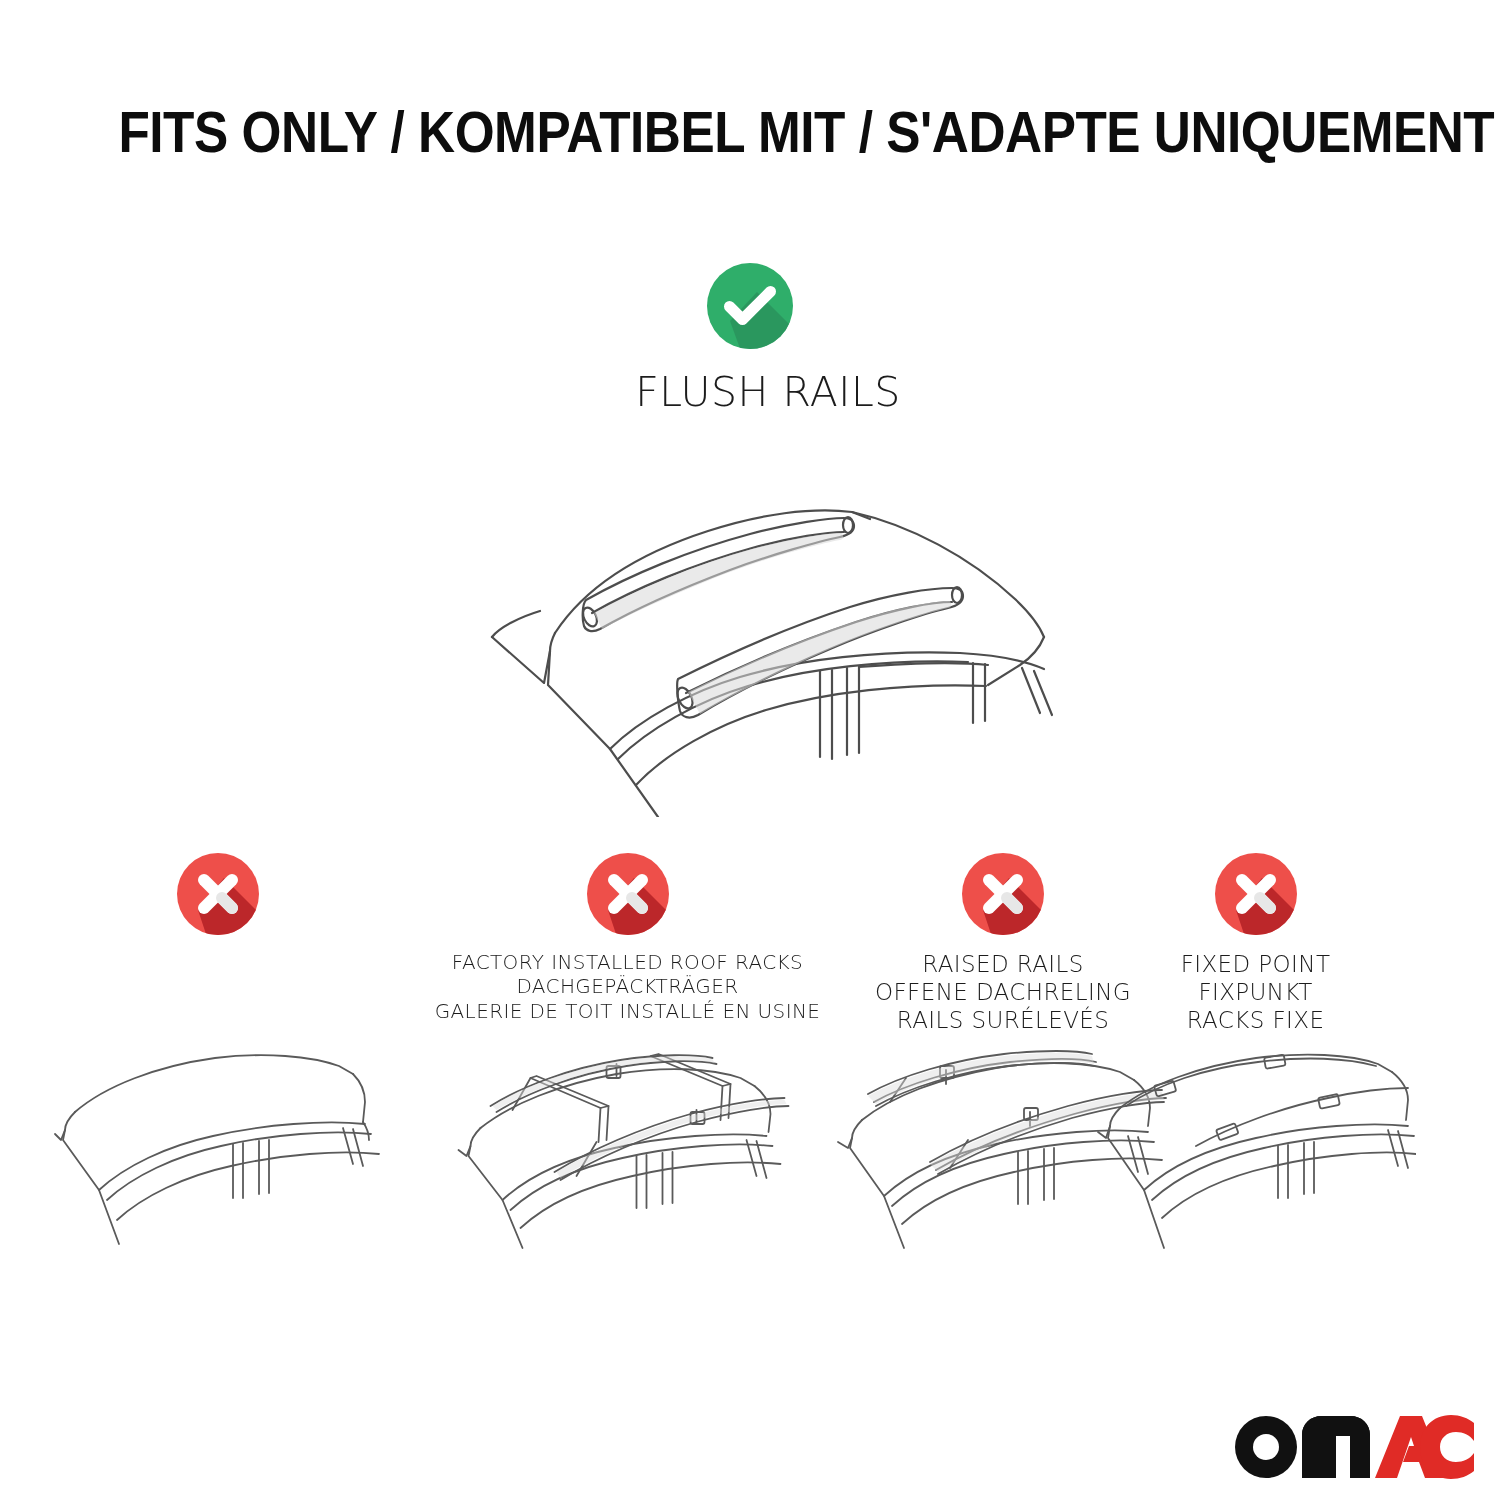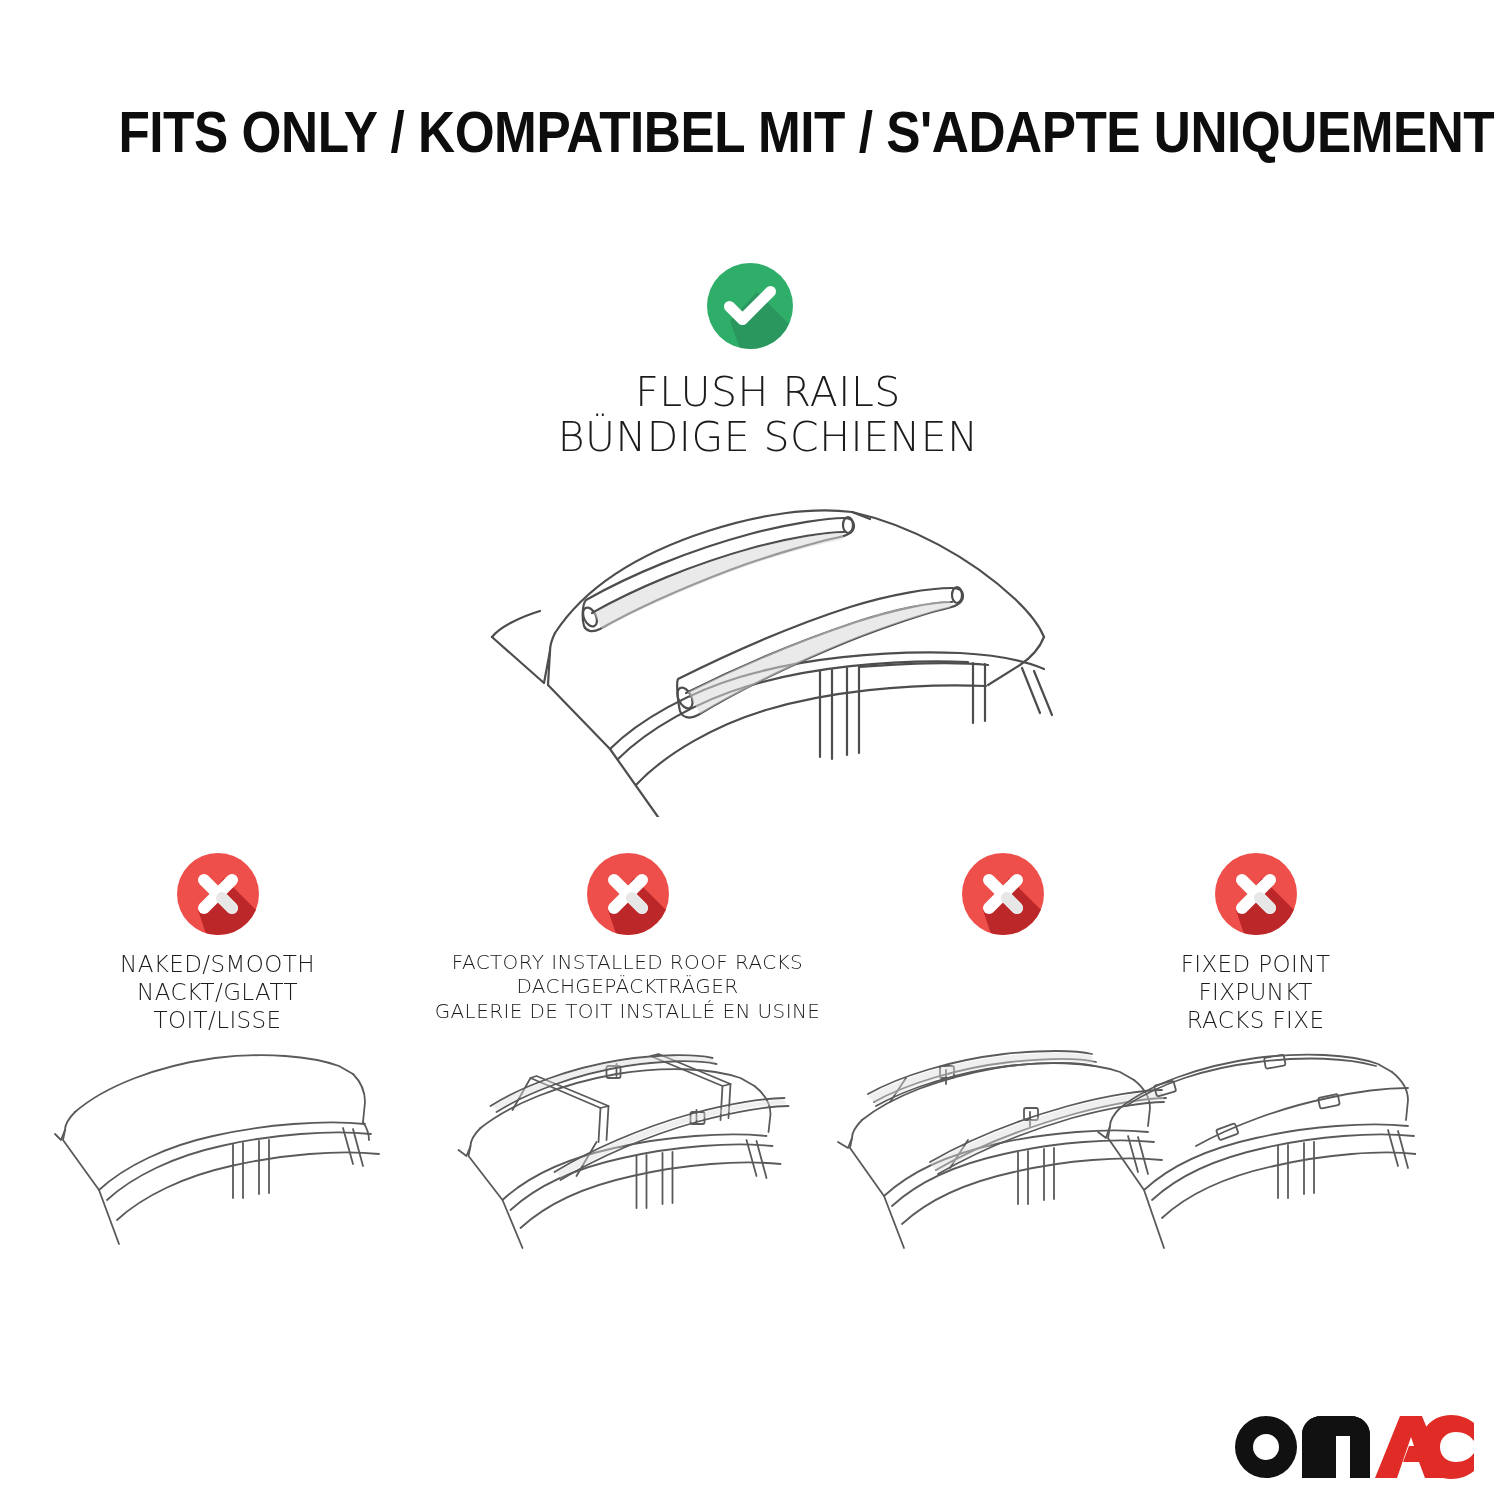--- a/index.html
+++ b/index.html
@@ -152,21 +152,20 @@
       <circle cx="48" cy="48" r="43" fill="#2fae6a"></circle>
       <g clip-path="url(#ccirc)">
         <path d="M55 34 L96 75 L96 96 L40 96 L28 63 Z" fill="#2a8f5b" opacity="0.75"></path>
       </g>
       <path d="M27.5 48.5 L40.5 61.5 L68.5 33.5" fill="none" stroke="#ffffff" stroke-width="11" stroke-linecap="round" stroke-linejoin="round"></path>
     </svg>
   </div>
 
   <div class="hero-lines">
     <div class="hero-line">FLUSH RAILS</div>
-    <div class="hero-line">BÜNDIGE SCHIENEN</div>
   </div>
 </div>
 
 <div class="hero-art">
   <svg width="620" height="330" viewBox="0 0 620 330">
     <g fill="none" stroke="#4d4d4d" stroke-width="2.2" stroke-linecap="round" stroke-linejoin="round">
 
       <path d="M115 146 C145 100 200 66 268 44 C320 27 372 20 412 25 L430 32"></path>
       <path d="M412 25 C470 38 530 70 575 112 C592 128 600 140 604 150"></path>
 
@@ -232,25 +231,20 @@
           <path d="M52 30 L92 70 L92 92 L36 92 L26 62 Z" fill="#b32025" opacity="0.85"></path>
         </g>
         <g stroke="#ffffff" stroke-width="12" stroke-linecap="round">
           <line x1="32" y1="32" x2="60" y2="60"></line>
           <line x1="60" y1="32" x2="32" y2="60"></line>
         </g>
         <g stroke="#e6e6e6" stroke-width="12" stroke-linecap="round" opacity="0.95">
           <line x1="50" y1="50" x2="60" y2="60"></line>
         </g>
       </svg>
-    </div>
-    <div class="col-label">
-      <div class="col-line">NAKED/SMOOTH</div>
-      <div class="col-line">NACKT/GLATT</div>
-      <div class="col-line">TOIT/LISSE</div>
     </div>
     <div class="col-art">
       <svg width="330" height="200" viewBox="0 0 330 200">
         <g fill="none" stroke="#5a5a5a" stroke-width="1.8" stroke-linecap="round" stroke-linejoin="round">
           <path d="M22 64 C52 38 104 18 162 10 C212 4 258 8 286 18 L300 26"></path>
           <path d="M300 26 C308 34 312 44 312 54 L310 74"></path>
           <path d="M22 64 C16 70 12 76 12 82 L10 92 L46 142 L66 196"></path>
           <path d="M12 82 L8 92 L2 86"></path>
           <path d="M46 142 C72 118 114 98 160 88 C212 76 272 72 312 76"></path>
           <path d="M54 152 C80 128 122 108 168 98 C220 86 278 82 318 86"></path>
@@ -353,20 +347,25 @@
         </g>
         <g stroke="#ffffff" stroke-width="12" stroke-linecap="round">
           <line x1="32" y1="32" x2="60" y2="60"></line>
           <line x1="60" y1="32" x2="32" y2="60"></line>
         </g>
         <g stroke="#e6e6e6" stroke-width="12" stroke-linecap="round" opacity="0.95">
           <line x1="50" y1="50" x2="60" y2="60"></line>
         </g>
       </svg>
     </div>
+    <div class="col-label">
+      <div class="col-line">RAISED RAILS</div>
+      <div class="col-line">OFFENE DACHRELING</div>
+      <div class="col-line">RAILS SURÉLEVÉS</div>
+    </div>
     <div class="col-art">
       <svg width="350" height="200" viewBox="0 0 350 200">
         <g fill="none" stroke="#5a5a5a" stroke-width="1.8" stroke-linecap="round" stroke-linejoin="round">
           <path d="M34 70 C64 46 112 28 168 18 C216 10 262 12 292 22 L306 30"></path>
           <path d="M306 30 C316 38 322 48 322 58 L320 76"></path>
           <path d="M34 70 C28 76 24 82 24 88 L22 98 L56 146 L76 198"></path>
           <path d="M24 88 L20 98 L10 92"></path>
           <path d="M56 146 C82 122 122 104 168 94 C220 82 280 78 320 82"></path>
           <path d="M64 156 C90 132 130 114 176 104 C228 92 286 88 326 92"></path>
           <path d="M74 174 C100 150 140 132 186 122 C238 110 294 106 334 110"></path>

